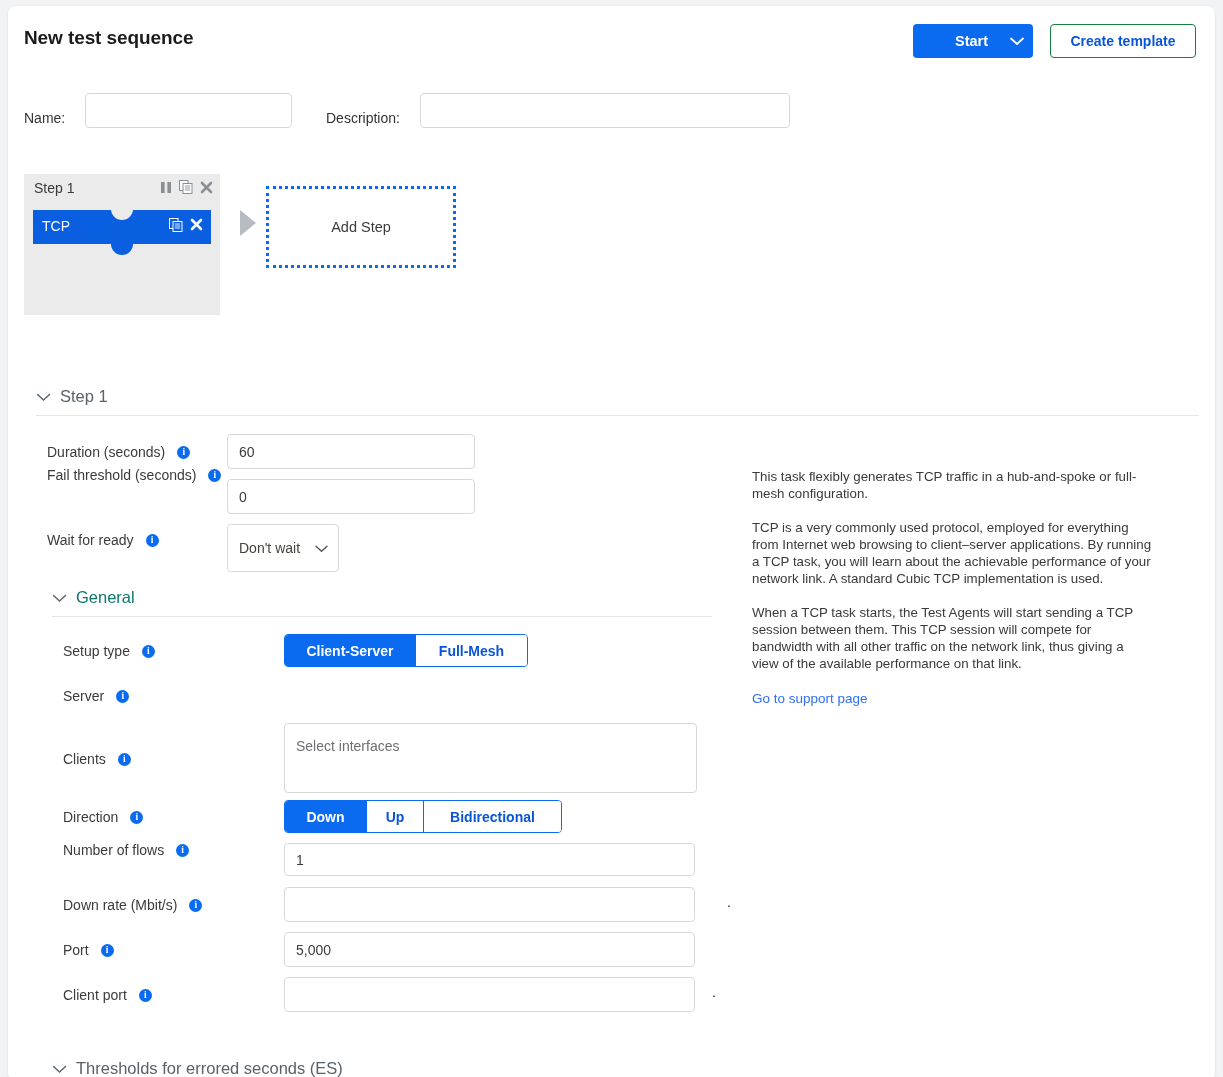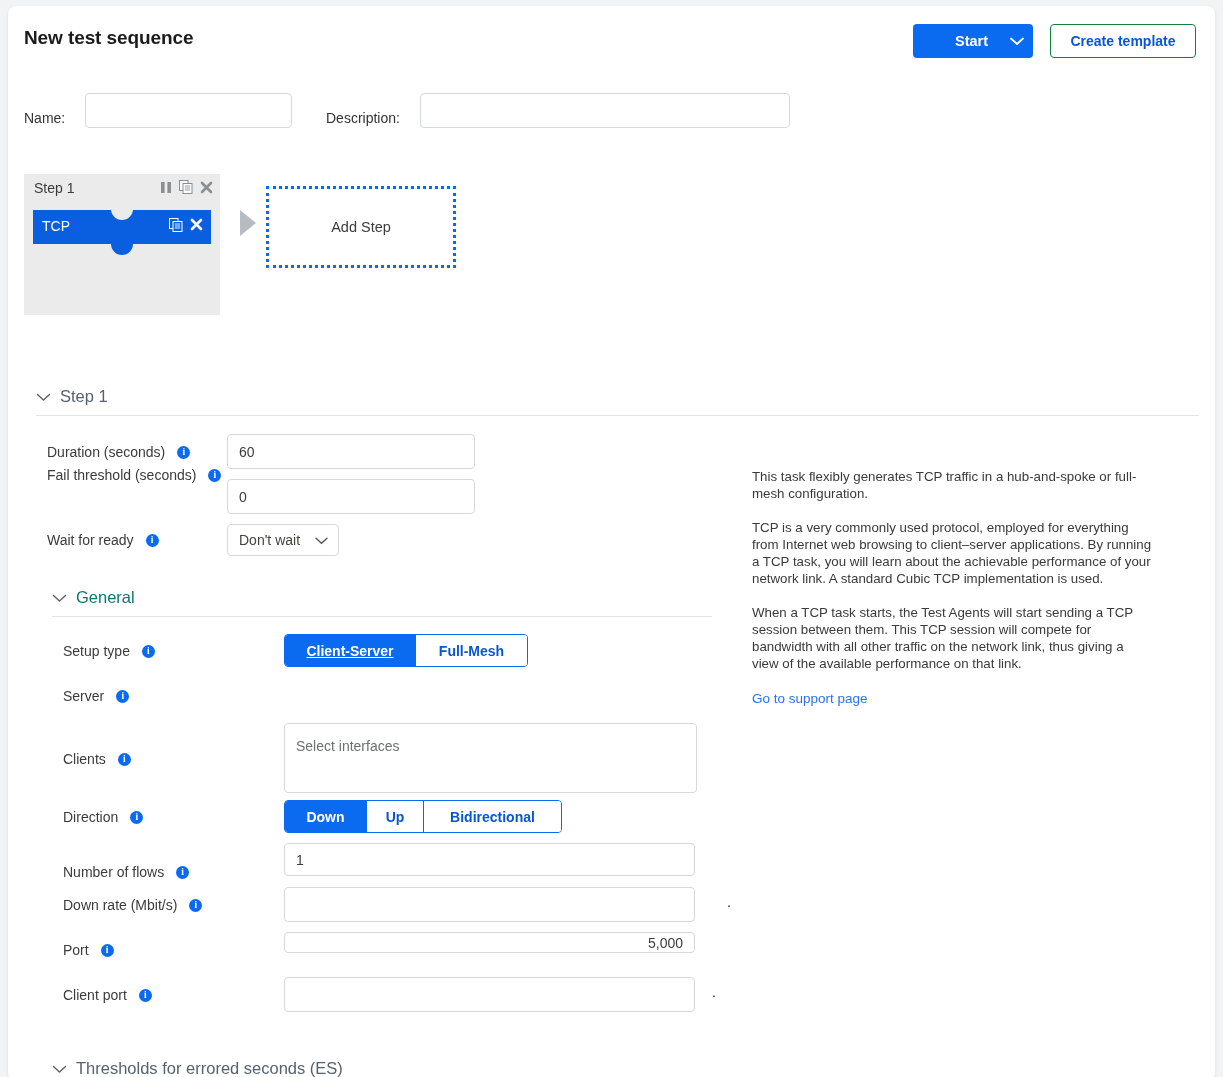--- a/index.html
+++ b/index.html
@@ -303,21 +303,21 @@
   <div class="frow-label" style="left:39px; top:461px;">
     <span>Fail threshold (seconds)</span>
     <span class="iicon">i</span>
   </div>
   <input class="txtin" style="position: absolute; left: 219px; top: 473px; width: 248px; height: 35px;" value="0">
 
   <div class="frow-label" style="left:39px; top:526px;">
     <span>Wait for ready</span>
     <span class="iicon">i</span>
   </div>
-  <div class="sel" style="position:absolute; left:219px; top:518px; width:112px; height:32px;">
+  <div class="sel" style="position:absolute; left:219px; top:518px; width:112px; height:48px;">
     <span class="cv">Don't wait</span>
     <span class="cx">
       <svg width="13" height="8" viewBox="0 0 13 8">
           <path d="M1 1.3 L6.5 6.3 L12 1.3" stroke="#585858" stroke-width="1.4" fill="none" stroke-linecap="round"></path>
         </svg>
     </span>
   </div>
 
   <div class="sec-general">
     <div class="sec-hd">
@@ -329,21 +329,21 @@
       <span class="t">General</span>
     </div>
     <div class="sec-rule"></div>
   </div>
 
   <div class="frow-label" style="left:55px; top:637px;">
     <span>Setup type</span>
     <span class="iicon">i</span>
   </div>
   <div class="seg" style="left:276px; top:628px;">
-    <div class="opt on" style="width:131px;text-decoration:underline;">Client-Server</div>
+    <div class="opt on" style="width:131px;">Client-Server</div>
     <div class="opt" style="width:111px;">Full-Mesh</div>
   </div>
 
   <div class="frow-label" style="left:55px; top:682px;">
     <span>Server</span>
     <span class="iicon">i</span>
   </div>
 
   <div class="frow-label" style="left:55px; top:745px;">
     <span>Clients</span>
@@ -354,38 +354,38 @@
   <div class="frow-label" style="left:55px; top:803px;">
     <span>Direction</span>
     <span class="iicon">i</span>
   </div>
   <div class="seg" style="left:276px; top:794px;">
     <div class="opt on" style="width:82px;">Down</div>
     <div class="opt" style="width:57px;">Up</div>
     <div class="opt" style="width:137px;">Bidirectional</div>
   </div>
 
-  <div class="frow-label" style="left:55px; top:858px;">
+  <div class="frow-label" style="left:55px; top:836px;">
     <span>Number of flows</span>
     <span class="iicon">i</span>
   </div>
   <input class="txtin" style="position: absolute; left: 276px; top: 837px; width: 411px; height: 33px;" value="1">
 
   <div class="frow-label" style="left:55px; top:891px;">
     <span>Down rate (Mbit/s)</span>
     <span class="iicon">i</span>
   </div>
   <input class="txtin" style="position: absolute; left: 276px; top: 881px; width: 411px; height: 35px;" value="">
   <span class="dot-unit" style="left:719px; top:888px;">.</span>
 
   <div class="frow-label" style="left:55px; top:936px;">
     <span>Port</span>
     <span class="iicon">i</span>
   </div>
-  <input class="txtin" style="position: absolute; left: 276px; top: 926px; width: 411px; height: 21px; text-align: right;" value="5,000">
+  <input class="txtin" style="position: absolute; left: 276px; top: 926px; width: 411px; height: 35px;" value="5,000">
 
   <div class="frow-label" style="left:55px; top:981px;">
     <span>Client port</span>
     <span class="iicon">i</span>
   </div>
   <input class="txtin" style="position: absolute; left: 276px; top: 971px; width: 411px; height: 35px;" value="">
   <span class="dot-unit" style="left:704px; top:978px;">.</span>
 
   <div class="sec-thresh">
     <div class="sec-hd">

